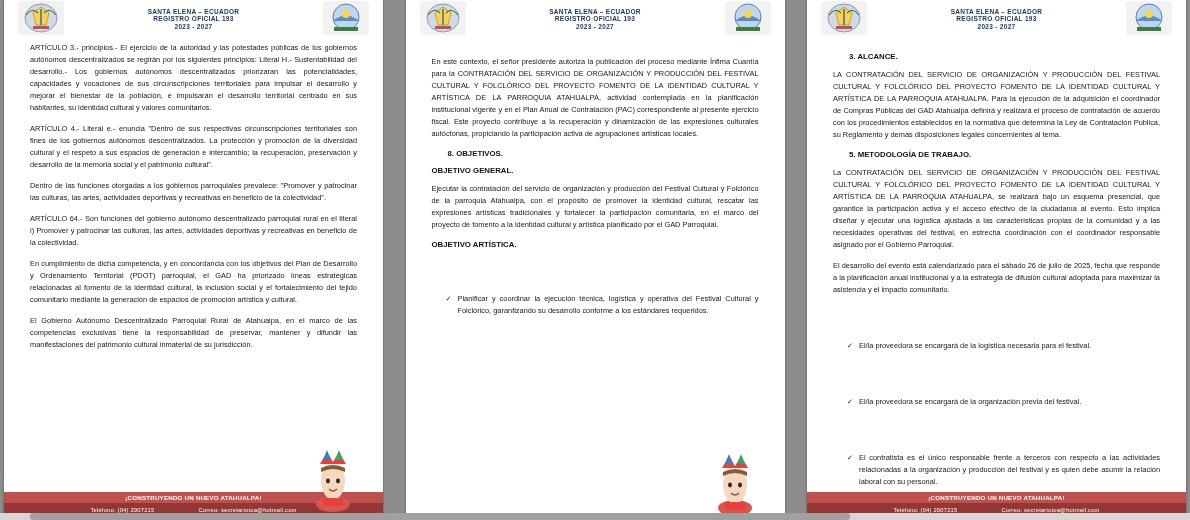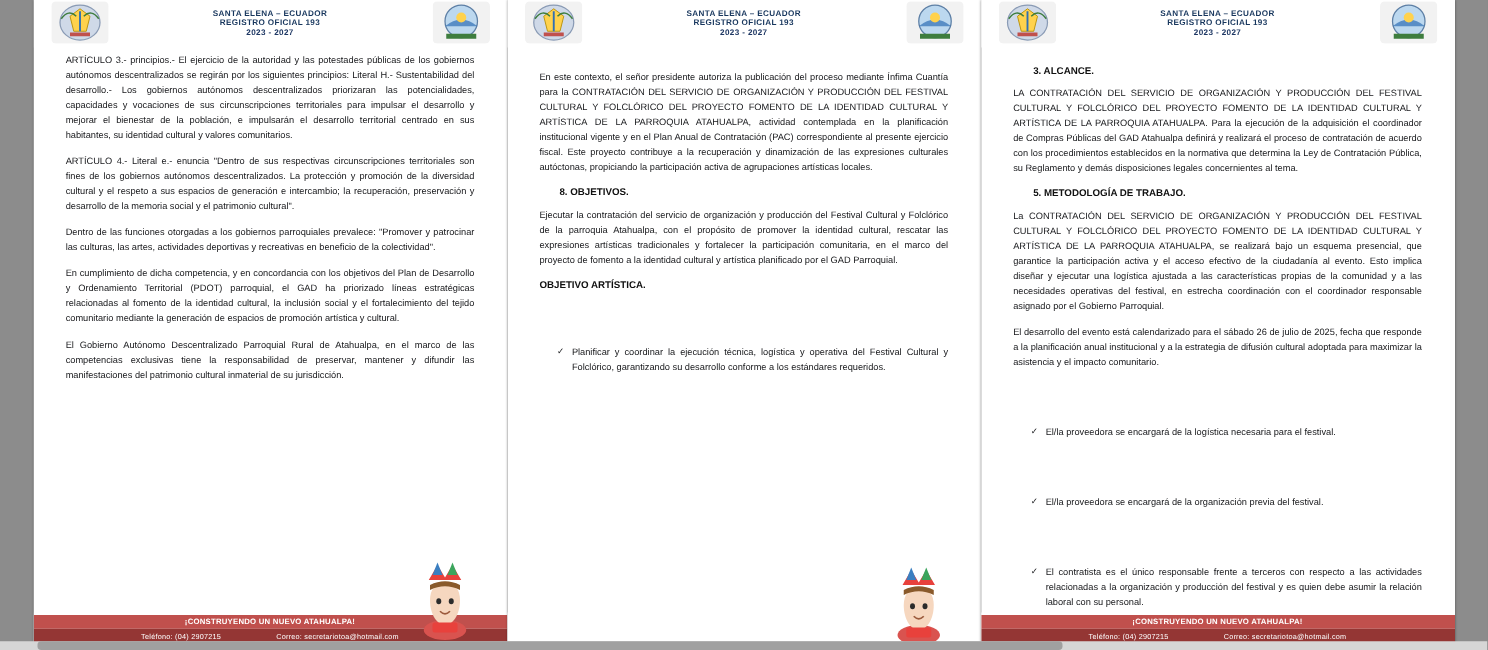--- a/index.html
+++ b/index.html
@@ -7,21 +7,21 @@
     margin: 0; padding: 0;
     width: 1190px; height: 520px;
     background: #8a8a8a;
     font-family: "Liberation Sans", sans-serif;
     overflow: hidden;
   }
   .viewer {
     width: 1190px; height: 520px;
     display: flex;
     align-items: flex-start;
-    justify-content: center;
+    justify-content: space-between;
     background: #8c8c8c;
     position: relative;
   }
   .page {
     width: 379px;
     height: 520px;
     background: #ffffff;
     position: relative;
     overflow: hidden;
     box-shadow: 0 0 2px rgba(0,0,0,.45);
@@ -185,20 +185,21 @@
           <circle cx="23" cy="13" r="4" fill="#ffd24d"></circle>
           <rect x="11" y="26" width="24" height="4" fill="#3e7d3e"></rect>
         </svg>
       </div>
     </div>
 
     <div class="body">
       <p class="t">ARTÍCULO 3.- principios.- El ejercicio de la autoridad y las potestades públicas de los gobiernos autónomos descentralizados se regirán por los siguientes principios: Literal H.- Sustentabilidad del desarrollo.- Los gobiernos autónomos descentralizados priorizaran las potencialidades, capacidades y vocaciones de sus circunscripciones territoriales para impulsar el desarrollo y mejorar el bienestar de la población, e impulsarán el desarrollo territorial centrado en sus habitantes, su identidad cultural y valores comunitarios.</p>
       <p class="t">ARTÍCULO 4.- Literal e.- enuncia "Dentro de sus respectivas circunscripciones territoriales son fines de los gobiernos autónomos descentralizados. La protección y promoción de la diversidad cultural y el respeto a sus espacios de generación e intercambio; la recuperación, preservación y desarrollo de la memoria social y el patrimonio cultural".</p>
       <p class="t">Dentro de las funciones otorgadas a los gobiernos parroquiales prevalece: "Promover y patrocinar las culturas, las artes, actividades deportivas y recreativas en beneficio de la colectividad".</p>
+      <p class="t">ARTÍCULO 64.- Son funciones del gobierno autónomo descentralizado parroquial rural en el literal l) Promover y patrocinar las culturas, las artes, actividades deportivas y recreativas en beneficio de la colectividad.</p>
       <p class="t">En cumplimiento de dicha competencia, y en concordancia con los objetivos del Plan de Desarrollo y Ordenamiento Territorial (PDOT) parroquial, el GAD ha priorizado líneas estratégicas relacionadas al fomento de la identidad cultural, la inclusión social y el fortalecimiento del tejido comunitario mediante la generación de espacios de promoción artística y cultural.</p>
       <p class="t">El Gobierno Autónomo Descentralizado Parroquial Rural de Atahualpa, en el marco de las competencias exclusivas tiene la responsabilidad de preservar, mantener y difundir las manifestaciones del patrimonio cultural inmaterial de su jurisdicción.</p>
     </div>
 
     <div class="footer">
       <div class="mascot">
         <svg width="52" height="64" viewBox="0 0 52 64">
           <ellipse cx="26" cy="56" rx="17" ry="8" fill="#d9534f"></ellipse>
           <path d="M26 18 C18 18 14 24 14 32 C14 44 20 52 26 52 C32 52 38 44 38 32 C38 24 34 18 26 18 Z" fill="#f6d7bf"></path>
           <path d="M13 16 L20 4 L26 14 L32 4 L39 16 Z" fill="#e8413c"></path>
@@ -244,20 +245,21 @@
           <path d="M10 20 Q23 9 36 20" fill="#2f6fb5" opacity=".7"></path>
           <circle cx="23" cy="13" r="4" fill="#ffd24d"></circle>
           <rect x="11" y="26" width="24" height="4" fill="#3e7d3e"></rect>
         </svg>
       </div>
     </div>
 
     <div class="body">
       <p class="t" style="margin-top:14px">En este contexto, el señor presidente autoriza la publicación del proceso mediante Ínfima Cuantía para la CONTRATACIÓN DEL SERVICIO DE ORGANIZACIÓN Y PRODUCCIÓN DEL FESTIVAL CULTURAL Y FOLCLÓRICO DEL PROYECTO FOMENTO DE LA IDENTIDAD CULTURAL Y ARTÍSTICA DE LA PARROQUIA ATAHUALPA, actividad contemplada en la planificación institucional vigente y en el Plan Anual de Contratación (PAC) correspondiente al presente ejercicio fiscal. Este proyecto contribuye a la recuperación y dinamización de las expresiones culturales autóctonas, propiciando la participación activa de agrupaciones artísticas locales.</p>
       <div class="heading ind">8. OBJETIVOS.</div>
+      <div class="heading">OBJETIVO GENERAL.</div>
       <p class="t">Ejecutar la contratación del servicio de organización y producción del Festival Cultural y Folclórico de la parroquia Atahualpa, con el propósito de promover la identidad cultural, rescatar las expresiones artísticas tradicionales y fortalecer la participación comunitaria, en el marco del proyecto de fomento a la identidad cultural y artística planificado por el GAD Parroquial.</p>
       <div class="heading">OBJETIVO ARTÍSTICA.</div>
       <ul class="checks">
         <li>Planificar y coordinar la ejecución técnica, logística y operativa del Festival Cultural y Folclórico, garantizando su desarrollo conforme a los estándares requeridos.</li>
       </ul>
     </div>
 
     <div class="footer">
       <div class="mascot lower">
         <svg width="52" height="64" viewBox="0 0 52 64">

